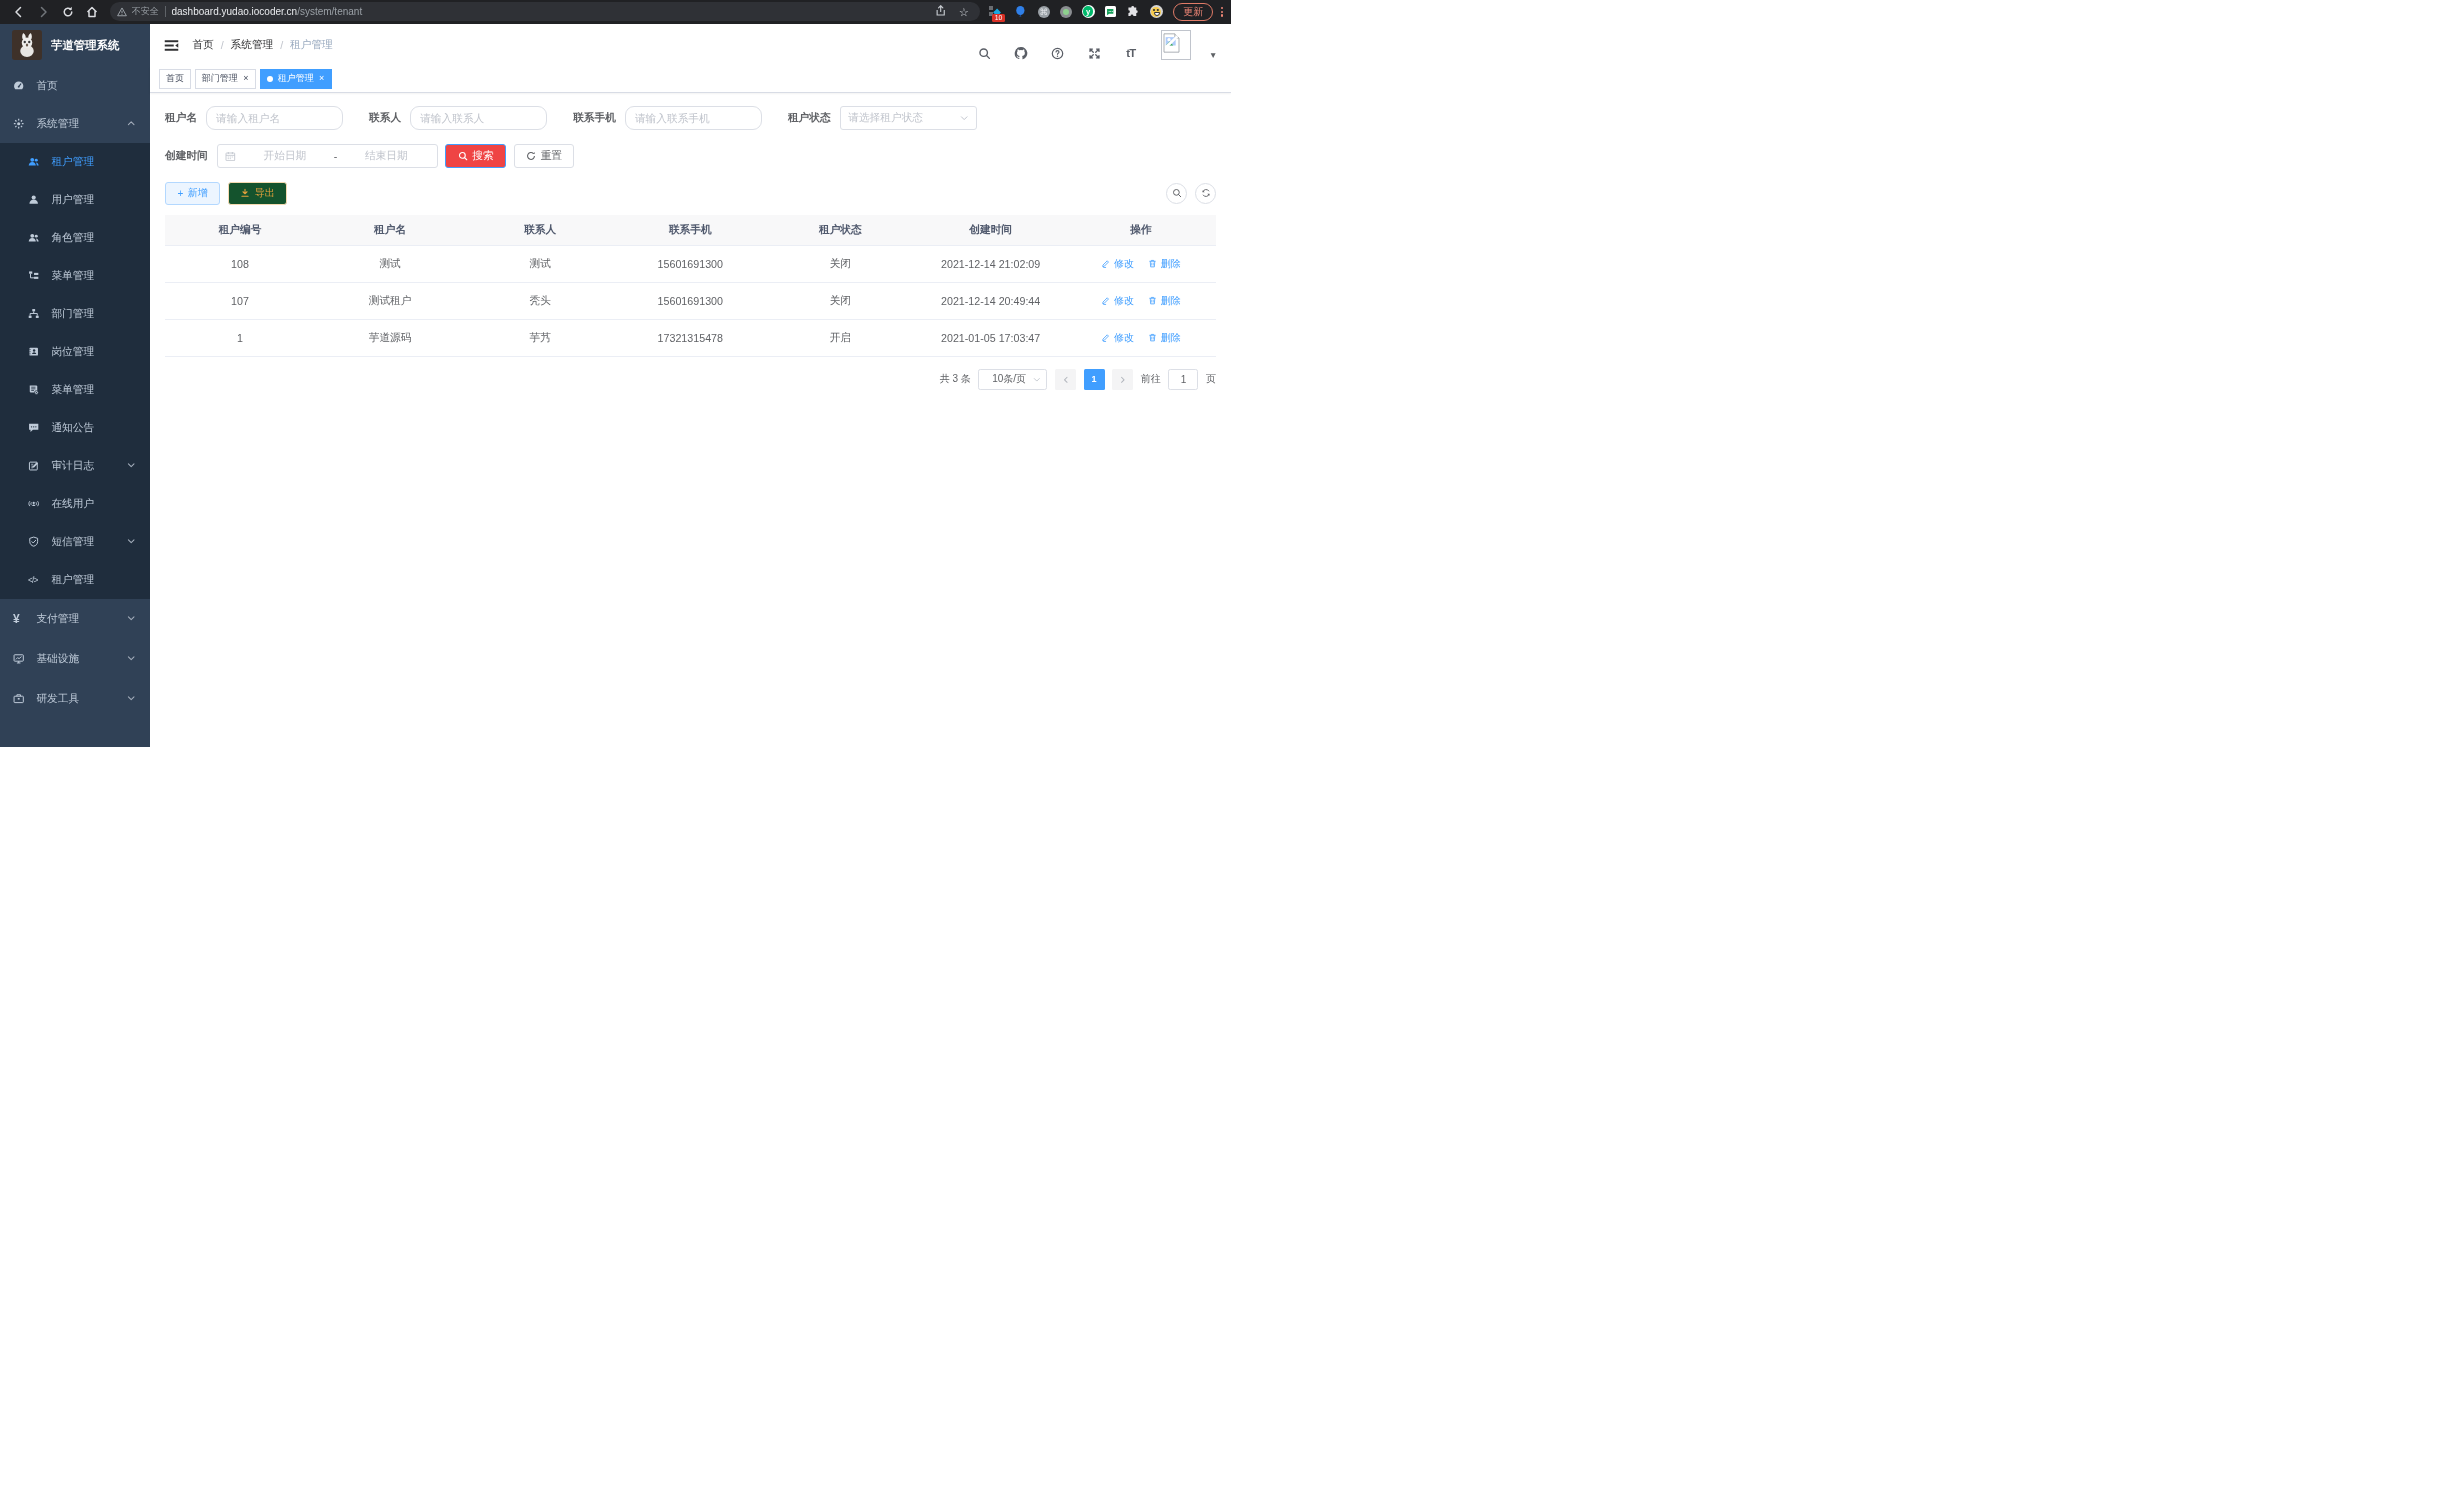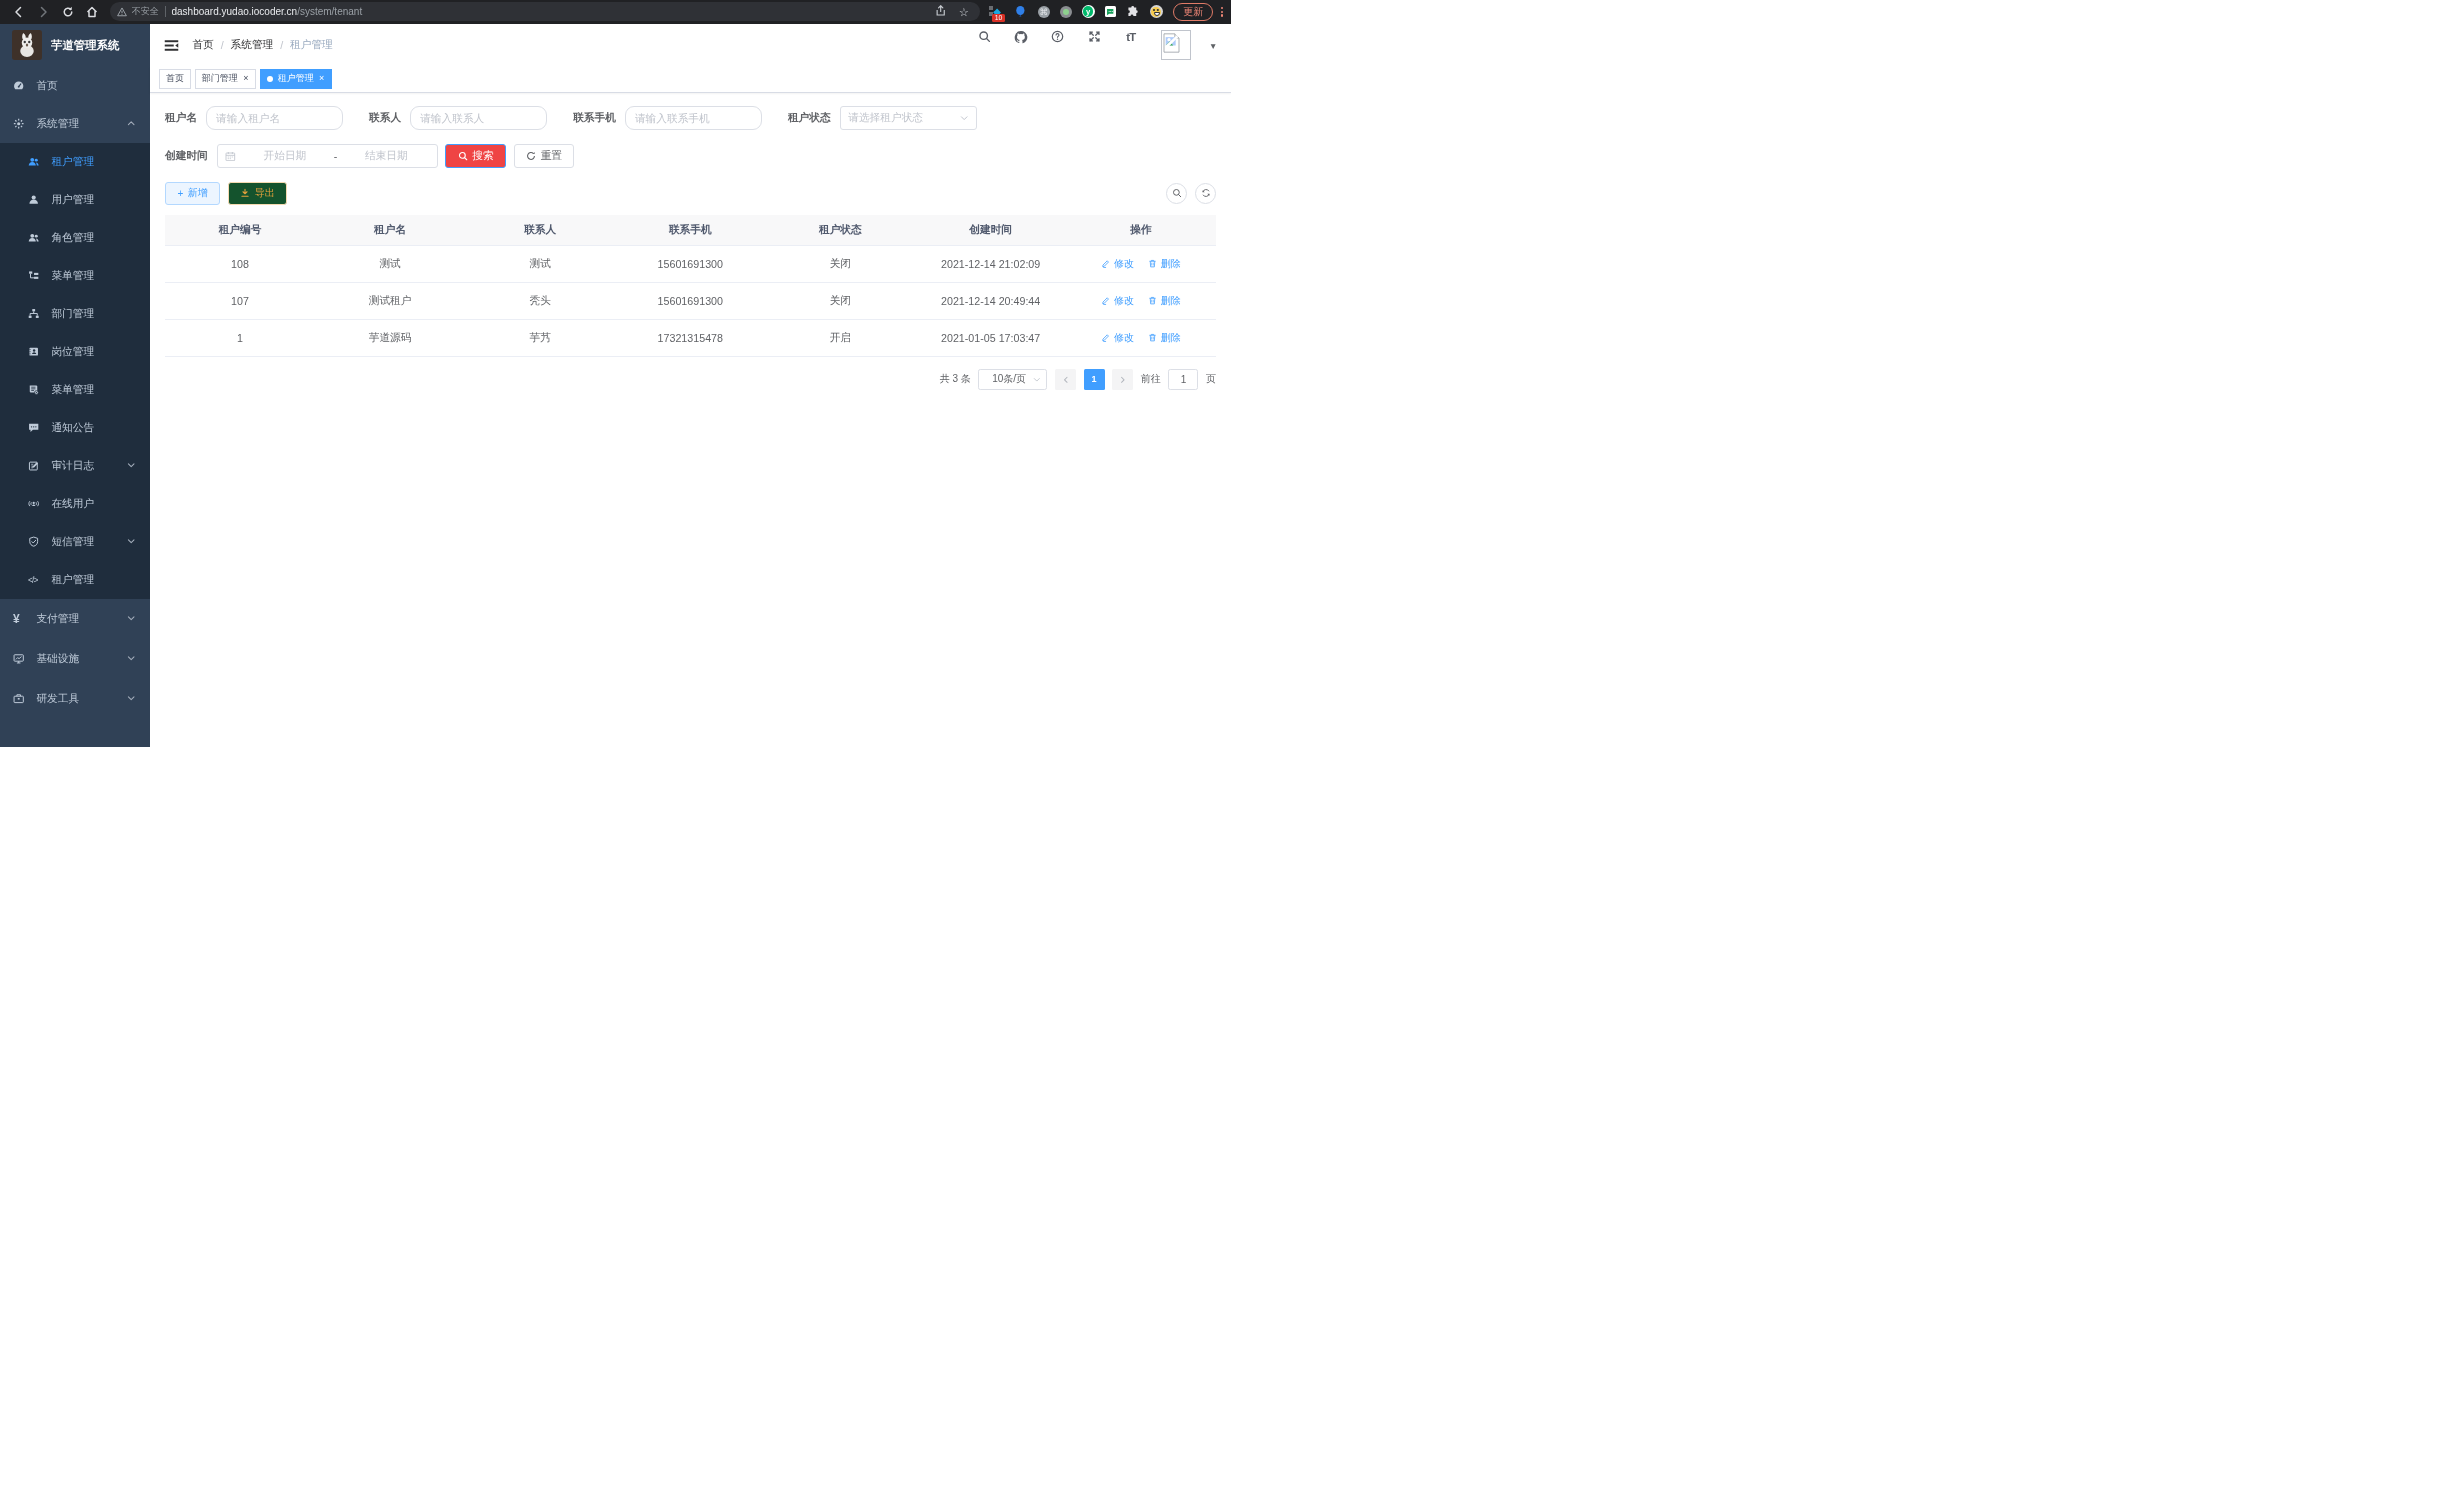--- a/index.html
+++ b/index.html
@@ -64,21 +64,21 @@
   .mi.top{height:40px}
 
   
   .main{flex:1;display:flex;flex-direction:column;background:#fff;min-width:0}
   .hdr{height:43px;display:flex;align-items:center;padding:0 13.7px;background:#fff;position:relative}
   .hamburger{width:15px;height:15px;color:#303133;margin-right:13.7px;flex:none}
   .crumbs{display:flex;align-items:center;gap:6.9px;font-size:10.7px}
   .crumb{color:#303133}
   .crumb.last{color:#97a8be}
   .crumb-sep{color:#c0c4cc}
-  .hdr-right{margin-left:auto;display:flex;align-items:flex-start;gap:23px;color:#5a5e66}
+  .hdr-right{margin-left:auto;display:flex;align-items:flex-end;gap:23px;color:#5a5e66}
   .hdr-ic{width:13.7px;height:13.7px;display:flex;align-items:center;justify-content:center}
   .tT{font-size:11.4px;font-weight:bold;letter-spacing:-0.8px}
   .avatar-box{width:30px;height:30px;border:0.8px solid #c0c4cc;background:#fff;position:relative}
   .avatar-box svg{position:absolute;left:1.5px;top:1.5px}
   .hdr-caret{color:#5f6266;font-size:8.4px;margin-left:-4.6px;margin-top:10.7px}
 
   
   .tags{height:26px;border-bottom:0.8px solid #d8dce5;box-shadow:0 0.8px 2.3px rgba(0,0,0,.08);
     display:flex;align-items:flex-start;padding-left:9px;gap:3.8px;background:#fff;position:relative;z-index:2}
   .tag{margin-top:2.3px;height:20px;border:0.8px solid #d8dce5;background:#fff;color:#495060;font-size:9px;

